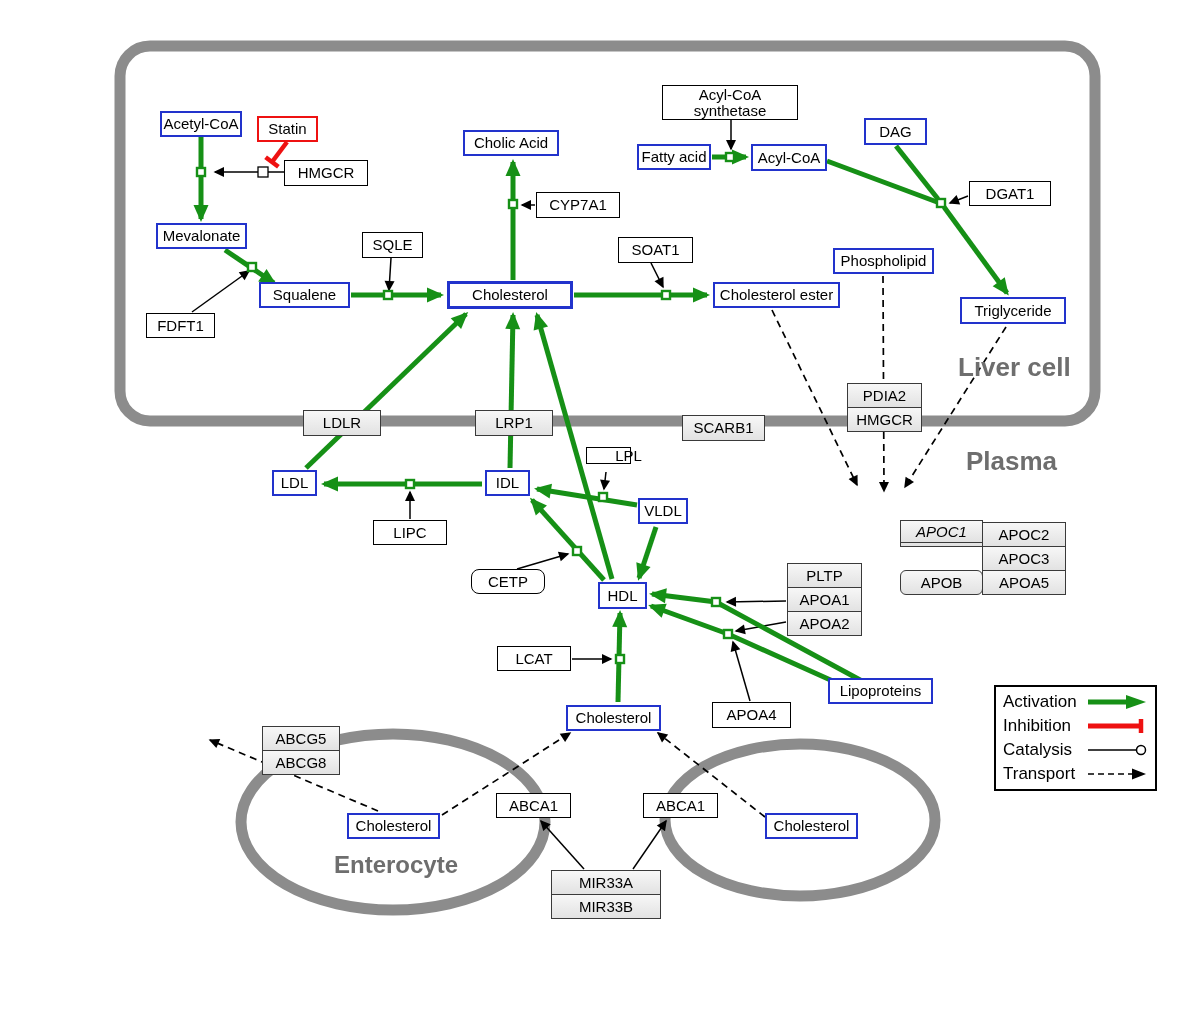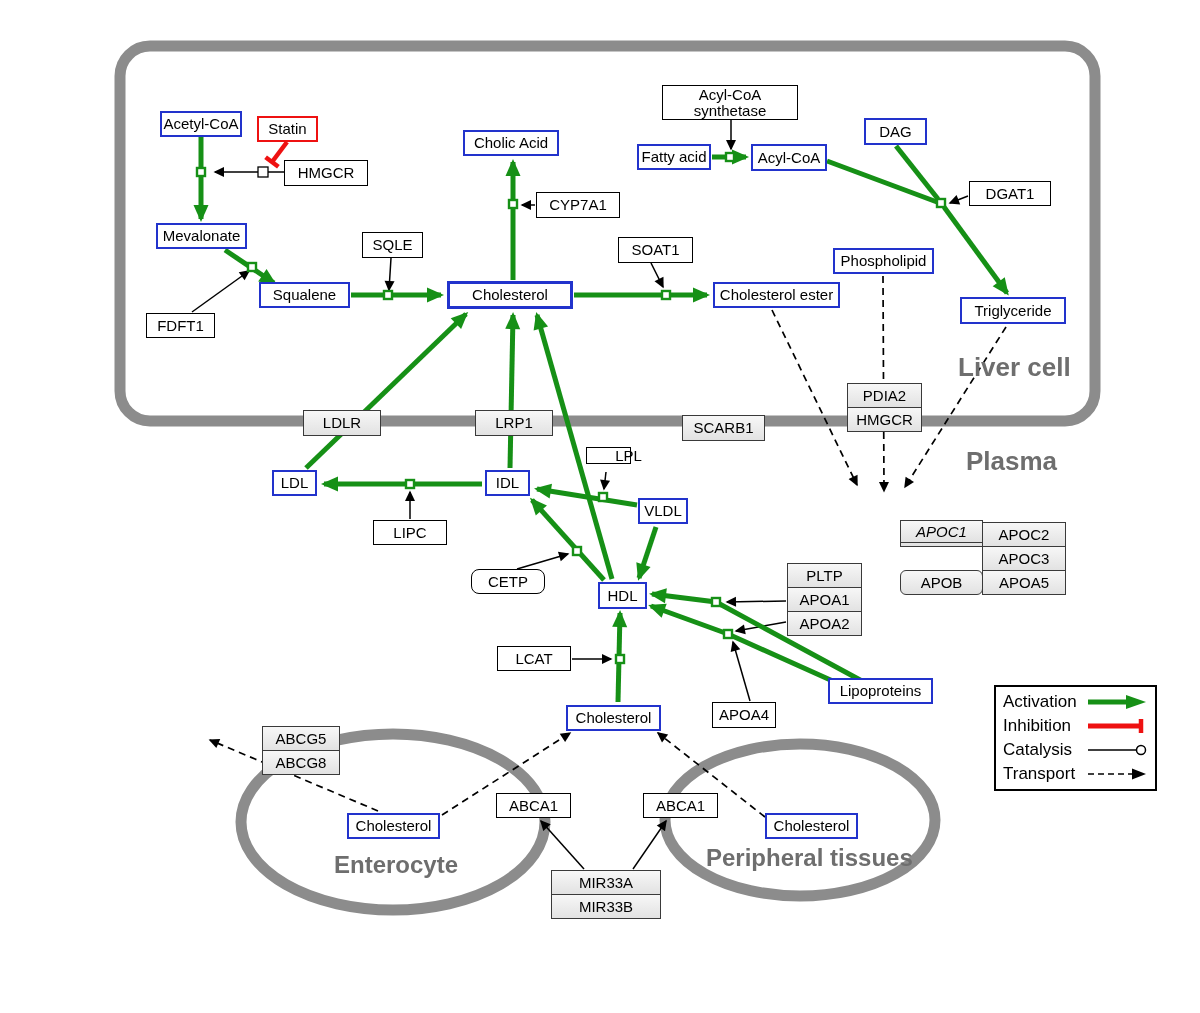--- a/index.html
+++ b/index.html
@@ -125,21 +125,20 @@
       <rect x="712" y="598" width="8" height="8" class="rnode"></rect>
       <rect x="724" y="630" width="8" height="8" class="rnode"></rect>
       <rect x="616" y="655" width="8" height="8" class="rnode"></rect>
       <rect x="258" y="167" width="10" height="10" class="csq"></rect>
     </g>
   </svg>
 
   <div class="comp-label big" style="left:958px;top:352px;">Liver cell</div>
   <div class="comp-label big" style="left:966px;top:446px;">Plasma</div>
   <div class="comp-label med" style="left:334px;top:851px;">Enterocyte</div>
-  <div class="comp-label med" style="left:706px;top:844px;">Peripheral tissues</div>
 
   <div class="box metab" style="left:160px;top:87px;width:82px;height:26px;margin-top:24px;">Acetyl-CoA</div>
   <div class="box metab" style="left:156px;top:223px;width:91px;height:26px;">Mevalonate</div>
   <div class="box metab" style="left:259px;top:282px;width:91px;height:26px;">Squalene</div>
   <div class="box metab strong" style="left:447px;top:281px;width:126px;height:28px;">Cholesterol</div>
   <div class="box metab" style="left:463px;top:130px;width:96px;height:26px;">Cholic Acid</div>
   <div class="box metab" style="left:637px;top:144px;width:74px;height:26px;">Fatty acid</div>
   <div class="box metab" style="left:751px;top:144px;width:76px;height:27px;">Acyl-CoA</div>
   <div class="box metab" style="left:864px;top:118px;width:63px;height:27px;">DAG</div>
   <div class="box metab" style="left:833px;top:248px;width:101px;height:26px;">Phospholipid</div>
@@ -159,21 +158,21 @@
   <div class="box enz" style="left:662px;top:85px;width:136px;height:35px;">Acyl-CoA synthetase</div>
   <div class="box enz" style="left:362px;top:232px;width:61px;height:26px;">SQLE</div>
   <div class="box enz" style="left:146px;top:313px;width:69px;height:25px;">FDFT1</div>
   <div class="box enz" style="left:536px;top:192px;width:84px;height:26px;">CYP7A1</div>
   <div class="box enz" style="left:618px;top:237px;width:75px;height:26px;">SOAT1</div>
   <div class="box enz" style="left:969px;top:181px;width:82px;height:25px;">DGAT1</div>
   <div class="box enz" style="left:586px;top:447px;width:45px;height:17px;padding-left:40px;">LPL</div>
   <div class="box enz" style="left:373px;top:520px;width:74px;height:25px;">LIPC</div>
   <div class="box enz" style="left:471px;top:569px;width:74px;height:25px;border-radius:8px;">CETP</div>
   <div class="box enz" style="left:497px;top:646px;width:74px;height:25px;">LCAT</div>
-  <div class="box enz" style="left:712px;top:702px;width:64px;height:26px;">APOA4</div>
+  <div class="box enz" style="left:712px;top:702px;width:79px;height:26px;">APOA4</div>
   <div class="box enz" style="left:496px;top:793px;width:75px;height:25px;">ABCA1</div>
   <div class="box enz" style="left:643px;top:793px;width:75px;height:25px;">ABCA1</div>
 
   <div class="box gray" style="left:303px;top:410px;width:78px;height:26px;">LDLR</div>
   <div class="box gray" style="left:475px;top:410px;width:78px;height:26px;text-align:right;">LRP1</div>
   <div class="box gray" style="left:682px;top:415px;width:83px;height:26px;">SCARB1</div>
 
   <div class="box gray" style="left:847px;top:383px;width:75px;height:25px;">PDIA2</div>
   <div class="box gray" style="left:847px;top:407px;width:75px;height:25px;">HMGCR</div>
   <div class="box gray" style="left:262px;top:726px;width:78px;height:25px;">ABCG5</div>

